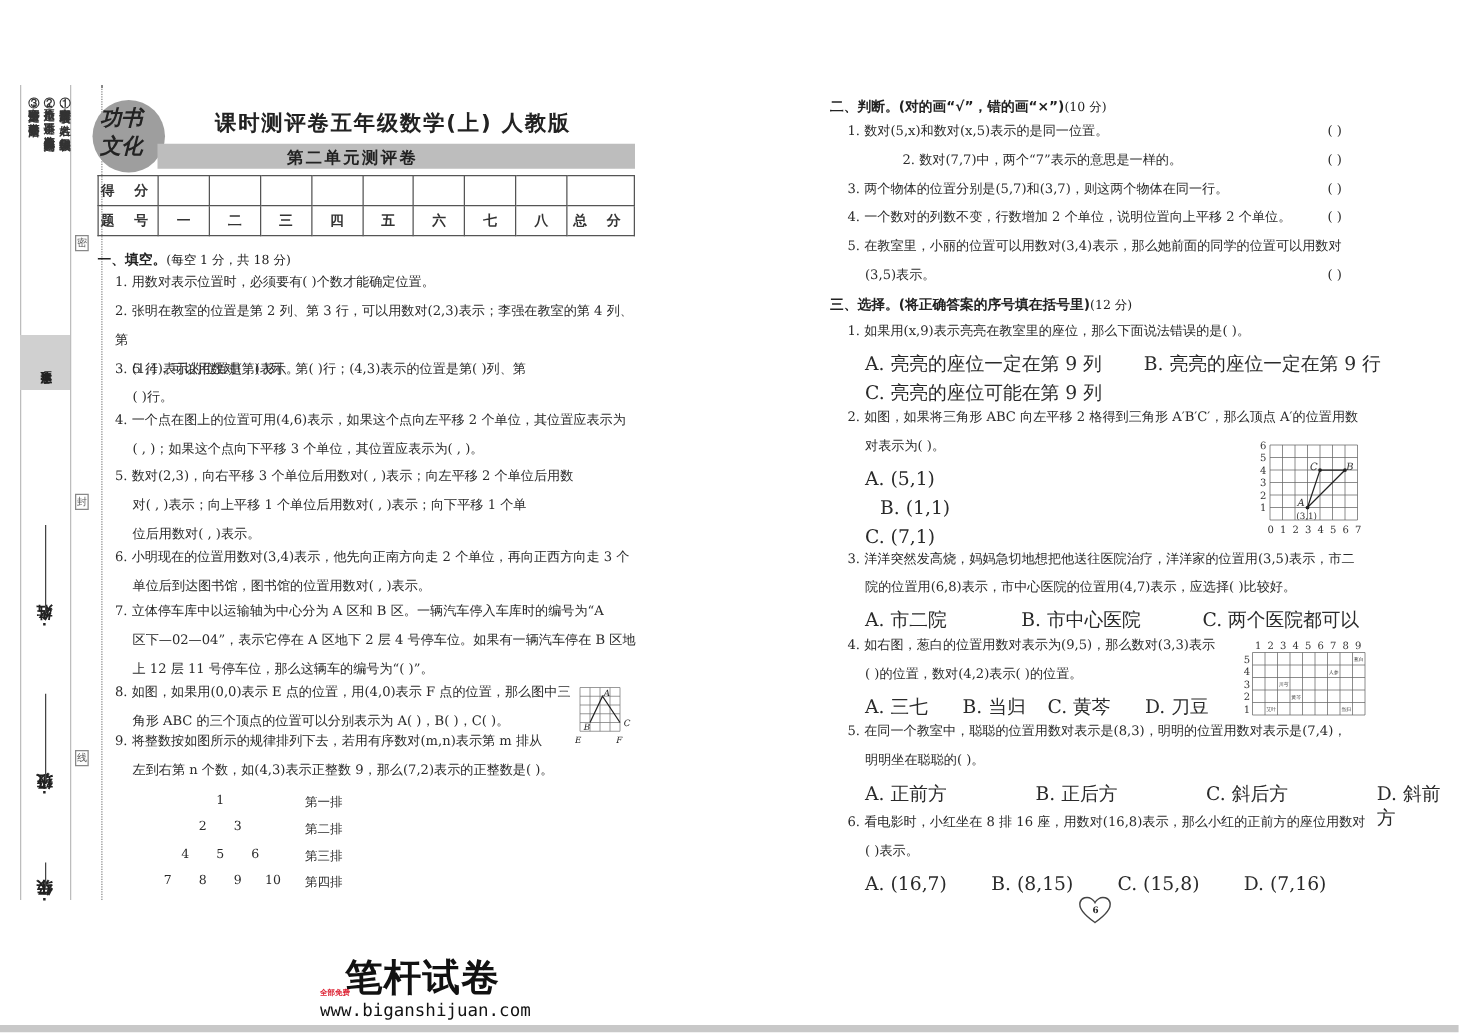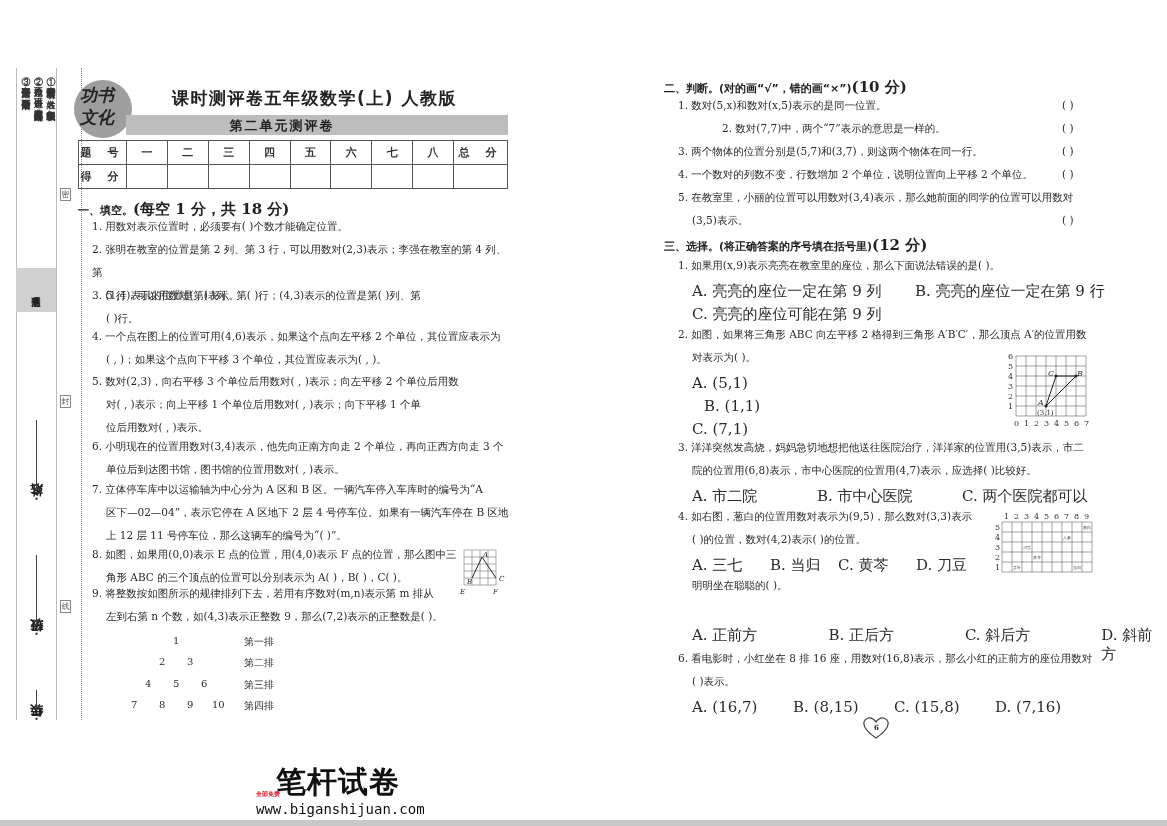--- a/index.html
+++ b/index.html
@@ -22,21 +22,21 @@
   .logo { position: absolute; left: 74px; top: 80px; width: 58px; height: 58px; border-radius: 50%; background: #9e9e9e; }
   .logo-text { position: absolute; left: 80px; top: 84px; width: 48px; font-family: "DejaVu Sans", sans-serif; font-size: 17px; line-height: 22px; font-weight: bold; font-style: italic; color: #222; }
   .title { position: absolute; left: 172px; top: 87px; font-family: "DejaVu Sans", sans-serif; font-size: 17px; font-weight: bold; letter-spacing: 1.5px; color: #222; }
   .unit-bar { position: absolute; left: 126px; top: 115px; width: 382px; height: 20px; background: #bdbdbd; }
   .unit-bar span { position: absolute; left: 0; width: 100%; text-align: center; top: 2px; font-family: "DejaVu Sans", sans-serif; font-size: 13px; font-weight: bold; letter-spacing: 2px; color: #222; padding-right: 70px; }
   table.score { position: absolute; left: 78px; top: 140px; width: 430px; border-collapse: collapse; font-family: "DejaVu Sans", sans-serif; font-size: 11px; }
   table.score td { border: 1px solid #555; height: 24px; text-align: center; font-weight: bold; color: #333; }
   table.score td.hd { width: 48px; letter-spacing: 6px; }
 
   .sec-title { position: absolute; font-family: "DejaVu Sans", sans-serif; font-size: 11px; font-weight: bold; color: #222; }
-  .sec-title .pts { font-family: "DejaVu Serif", serif; font-weight: bold; font-size: 15px; }
+  .sec-title .pts { font-family: "DejaVu Serif", serif; font-weight: normal; font-size: 10px; }
   .q { position: absolute; font-size: 10.5px; line-height: 23px; color: #2a2a2a; }
   .pg-left .q { left: 92px; width: 420px; }
   .pg-right .q { left: 678px; width: 420px; }
   .q .cont { display: block; padding-left: 14px; }
   .paren-right { position: absolute; left: 1062px; font-size: 10.5px; }
   .opts { position: absolute; left: 692px; font-size: 15px; display: flex; }
   .opts span { display: inline-block; }
 
   .tri-row { position: absolute; font-size: 10px; }
 
@@ -75,42 +75,42 @@
   <div class="logo"></div>
   <div class="logo-text">功书文化</div>
   <div class="title">课时测评卷五年级数学(上) 人教版</div>
   <div class="unit-bar">
       <span>第二单元测评卷</span>
     </div>
 
   <table class="score">
     <tbody>
         <tr>
+      <td class="hd">得 分</td>
+      <td></td>
+          <td></td>
+          <td></td>
+          <td></td>
+          <td></td>
+          <td></td>
+          <td></td>
+          <td></td>
+          <td></td>
+    </tr>
+    <tr>
       <td class="hd">题 号</td>
       <td>一</td>
       <td>二</td>
       <td>三</td>
       <td>四</td>
       <td>五</td>
       <td>六</td>
       <td>七</td>
       <td>八</td>
       <td style="width:54px;letter-spacing:6px">总 分</td>
-    </tr>
-    <tr>
-      <td class="hd">得 分</td>
-      <td></td>
-          <td></td>
-          <td></td>
-          <td></td>
-          <td></td>
-          <td></td>
-          <td></td>
-          <td></td>
-          <td></td>
     </tr>
   </tbody>
     </table>
 
   <div class="sec-title" style="left:78px;top:200px;"><span>一、填空。</span><span class="pts">(每空 1 分，共 18 分)</span></div>
 
   <div class="q" style="top:215px;"><span>1. 用数对表示位置时，必须要有(      )个数才能确定位置。</span></div>
   <div class="q" style="top:238px;"><span>2. 张明在教室的位置是第 2 列、第 3 行，可以用数对(2,3)表示；李强在教室的第 4 列、第</span><span class="cont">5 行，可以用数对(      ,      )表示。</span></div>
   <div class="q" style="top:284px;"><span>3. (1,4)表示的位置是第(      )列、第(      )行；(4,3)表示的位置是第(      )列、第</span><span class="cont">(      )行。</span></div>
   <div class="q" style="top:325px;"><span>4. 一个点在图上的位置可用(4,6)表示，如果这个点向左平移 2 个单位，其位置应表示为</span><span class="cont">(      ,      )；如果这个点向下平移 3 个单位，其位置应表示为(      ,      )。</span></div>
@@ -293,21 +293,21 @@
     <g font-size="4" fill="#444">
       <text x="89" y="19">葱白</text>
       <text x="69" y="29">人参</text>
       <text x="29" y="39">川芎</text>
       <text x="39" y="49">黄芩</text>
       <text x="19" y="59">艾叶</text>
       <text x="79" y="59">当归</text>
     </g>
   </svg>
 
-  <div class="q" style="top:574px;"><span class="cont">明明坐在聪聪的(      )。</span></div>
+  <div class="q" style="top:574px;"><span>5. 在同一个教室中，聪聪的位置用数对表示是(8,3)，明明的位置用数对表示是(7,4)，</span><span class="cont">明明坐在聪聪的(      )。</span></div>
   <div class="opts" style="top:626px;gap:36px;">
     <span style="width:101px">A. 正前方</span>
     <span style="width:101px">B. 正后方</span>
     <span style="width:101px">C. 斜后方</span>
     <span>D. 斜前方</span>
   </div>
 
   <div class="q" style="top:647px;"><span>6. 看电影时，小红坐在 8 排 16 座，用数对(16,8)表示，那么小红的正前方的座位用数对</span><span class="cont">(      )表示。</span></div>
   <div class="opts" style="top:698px;">
     <span style="width:101px">A. (16,7)</span>

